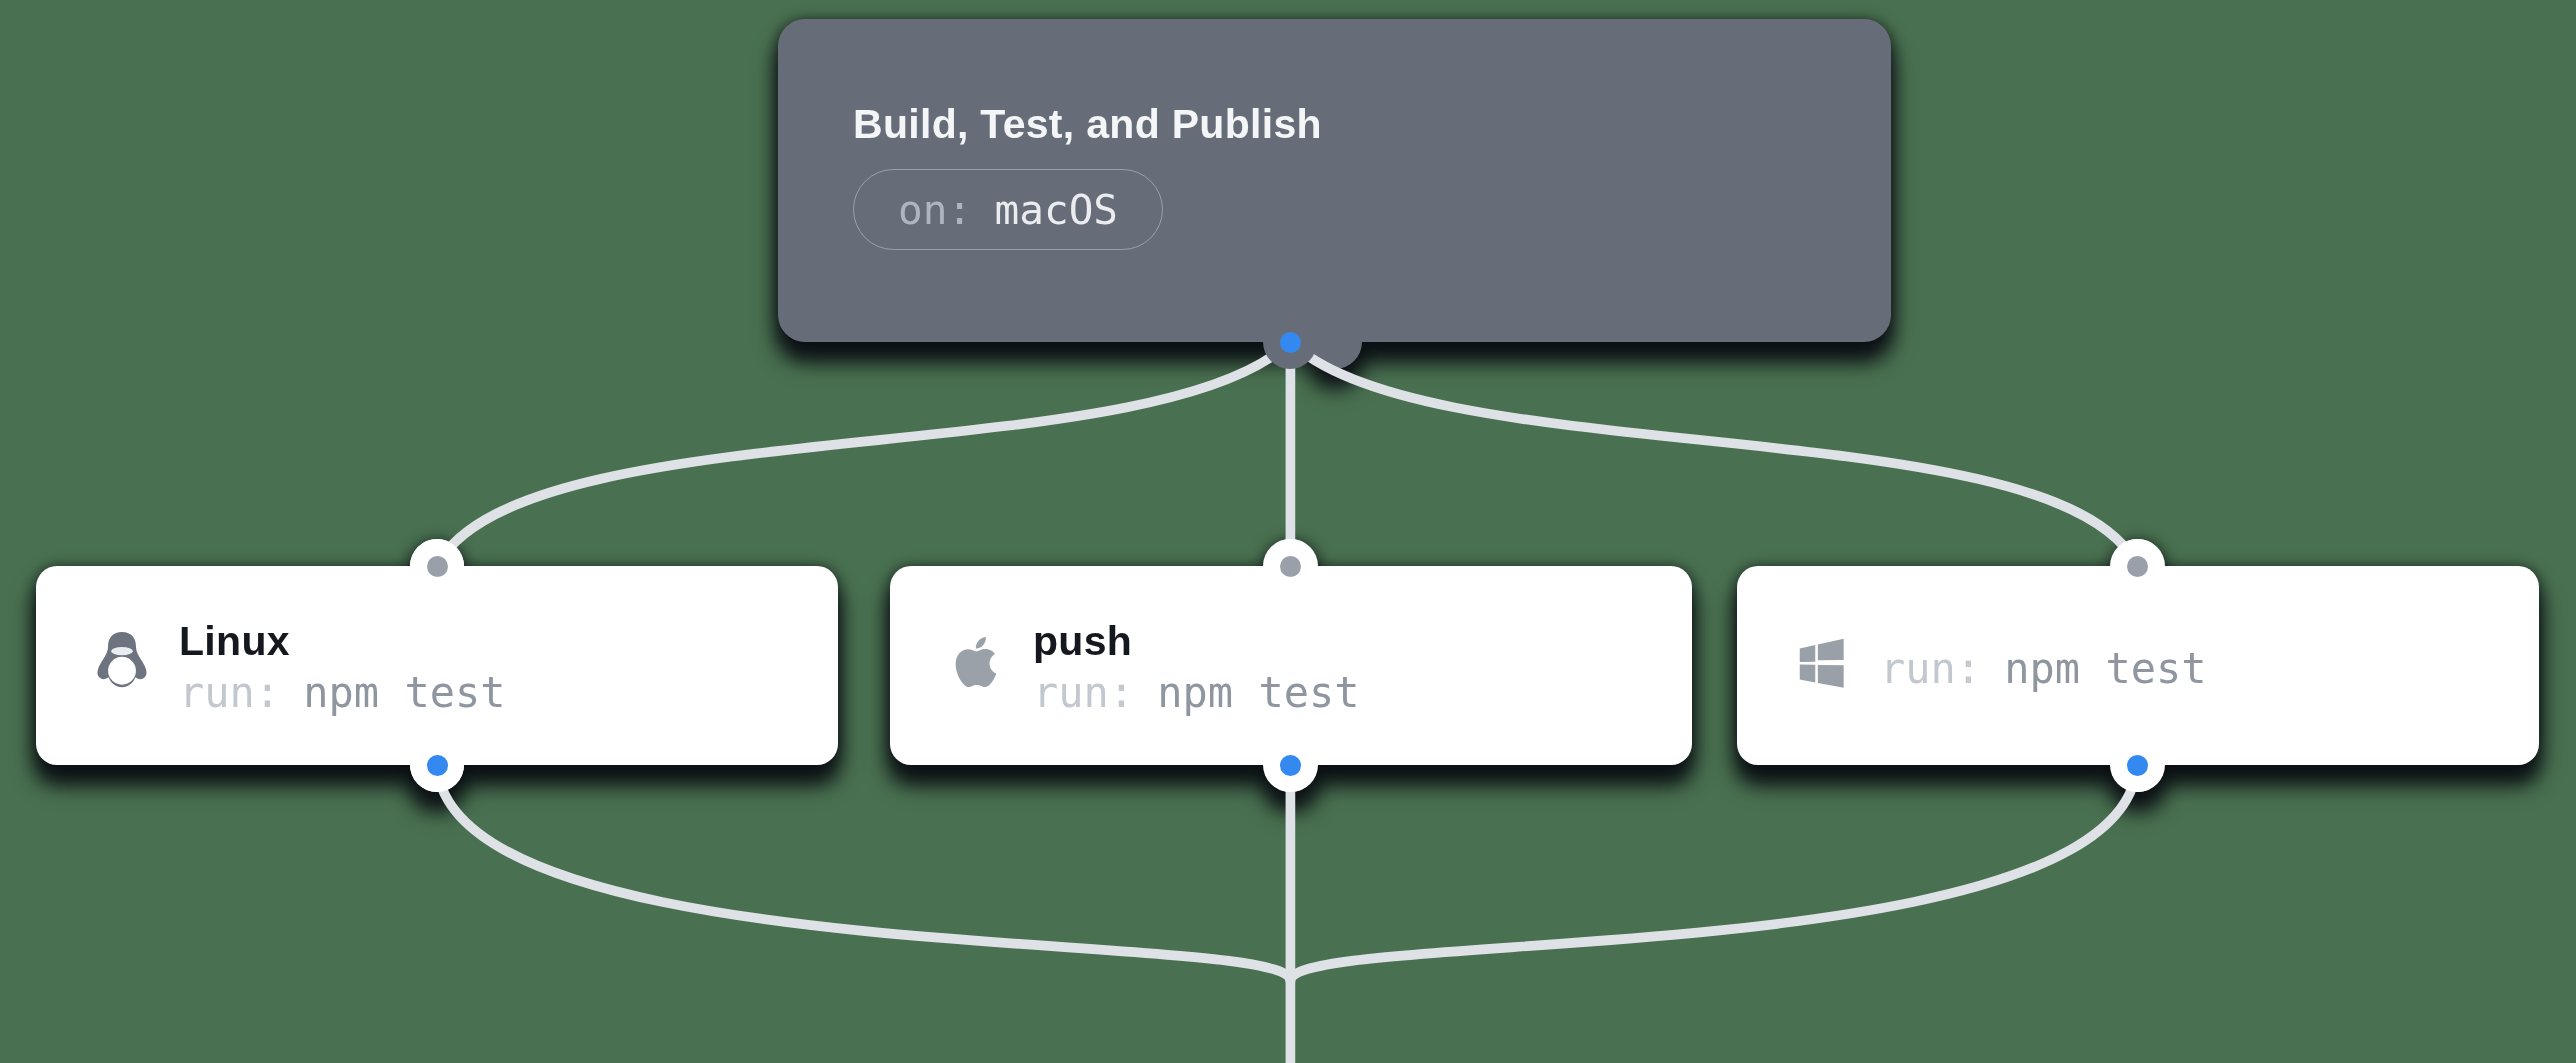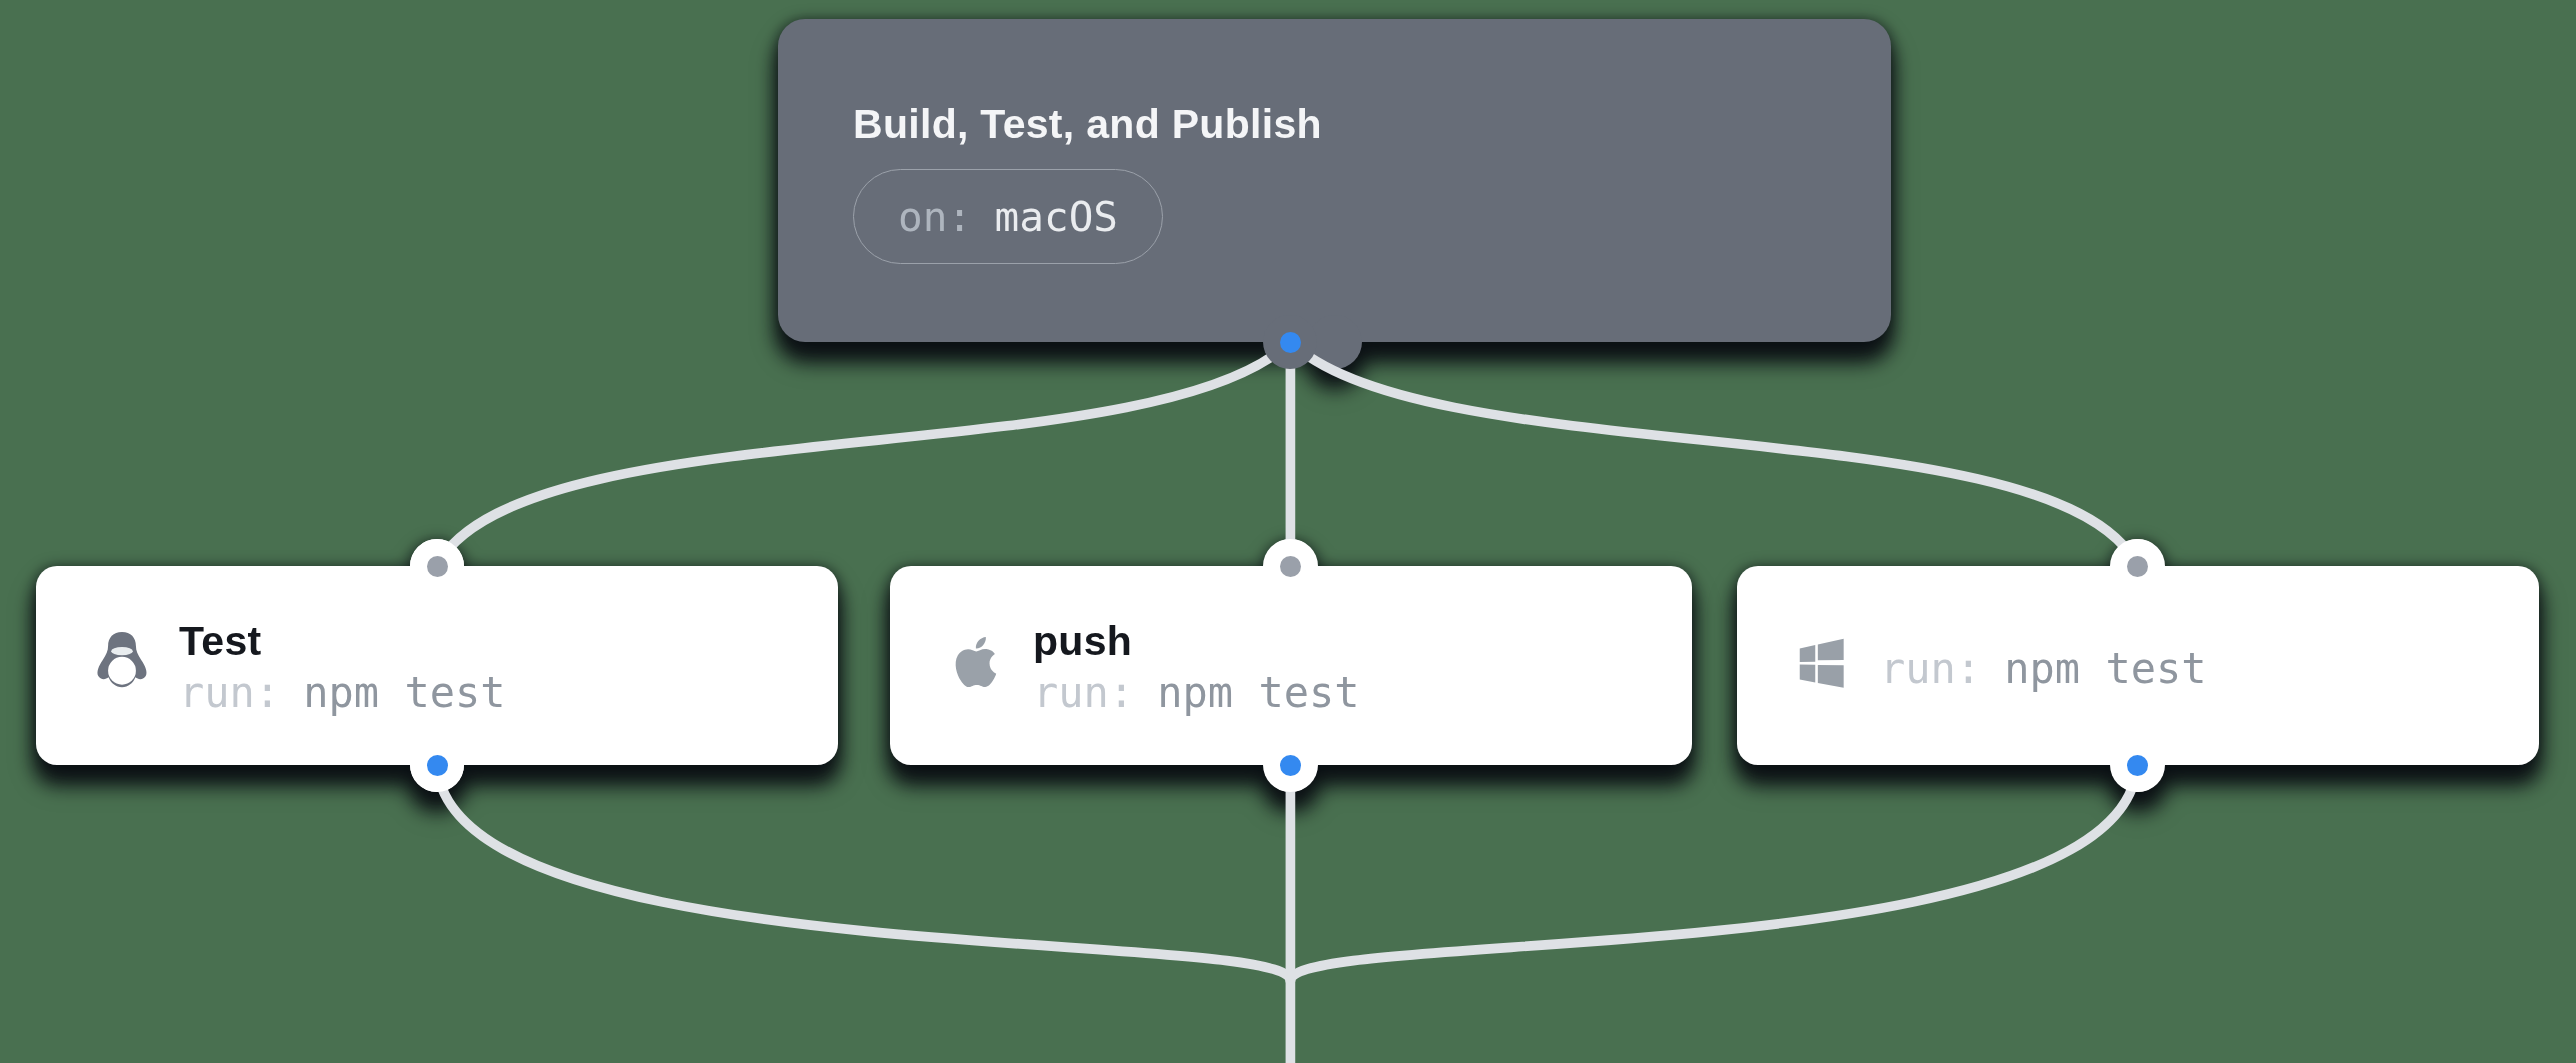--- a/index.html
+++ b/index.html
@@ -42,21 +42,21 @@
     border-radius:27px;
     padding:81px 75px 0 75px;
     display:flex;flex-direction:column;align-items:flex-start;margin-left:10px;
   }
   .trigger-node .stub{background:var(--trigger-card,#676D78)}
   .trigger-title{
     font-size:41px;line-height:48px;font-weight:600;
     color:var(--trigger-title,#F4F5F7);letter-spacing:0.3px;
   }
   .trigger-badge{
-    margin-top:21px;height:95px;
+    margin-top:21px;height:81px;
     display:inline-flex;align-items:center;
     padding:16px 44px;border:1.9px solid var(--badge-border,#9BA1AA);border-radius:48px;
     font-family:"DejaVu Sans Mono",monospace;font-size:41px;
   }
   .badge-key{color:var(--badge-label,#AEB5BE)}
   .badge-val{color:var(--badge-value,#EAECEF);margin-left:.55em}
 
   .job-node{
     top:566px;width:802px;height:199px;
     background:var(--job-card,#FFFFFF);
@@ -117,21 +117,21 @@
     <span class="stub stub-top"></span>
     <span class="stub stub-bottom"></span>
     <span class="job-icon">
       <svg class="icon-tux" width="66" height="66" viewBox="0 0 64 64" aria-hidden="true">
         <path class="tux-body" d="M32 3 C23.5 3 18.5 8.5 18.5 16.5 C18.5 21 16.8 24.8 13.2 30.2 C9.6 35.6 6.8 41.5 9 45.6 C10.8 49 15.6 49.7 19 46.9 C21 52.5 26 56.5 32 56.5 C38 56.5 43 52.5 45 46.9 C48.4 49.7 53.2 49 55 45.6 C57.2 41.5 54.4 35.6 50.8 30.2 C47.2 24.8 45.5 21 45.5 16.5 C45.5 8.5 40.5 3 32 3 Z"></path>
         <ellipse class="tux-face" cx="32" cy="21.5" rx="10.5" ry="4"></ellipse>
         <circle class="tux-belly" cx="32" cy="40.5" r="13.5"></circle>
       </svg>
     </span>
     <div class="job-text">
-      <div class="job-title">Test</div>
+      <div class="job-title">Linux</div>
       <div class="job-run">
         <span class="run-key">run:</span><span class="run-val">npm test</span>
       </div>
     </div>
   </div>
 
   <div class="node job-node job-macos">
     <span class="stub stub-top"></span>
     <span class="stub stub-bottom"></span>
     <span class="job-icon">

